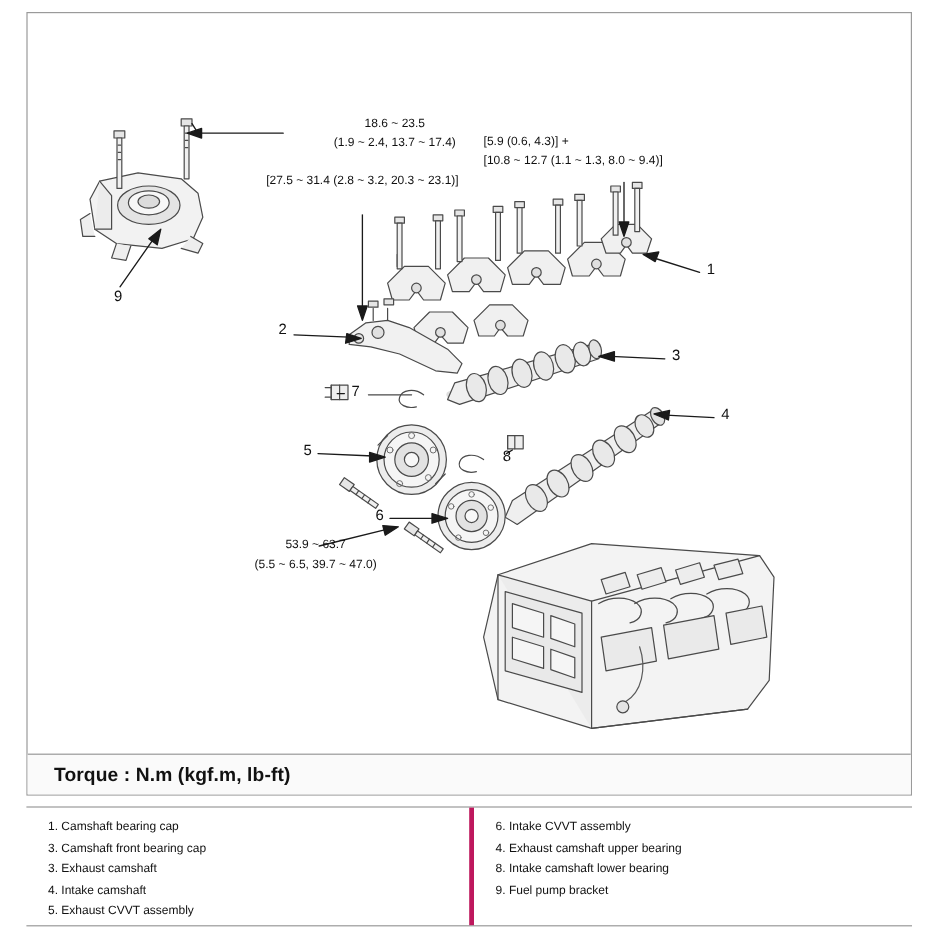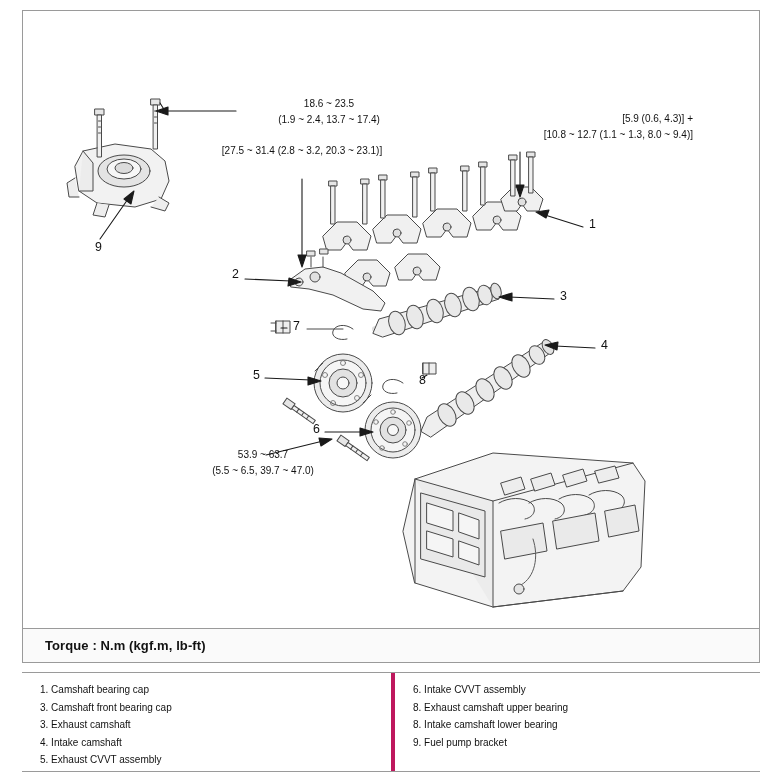--- a/index.html
+++ b/index.html
@@ -39,21 +39,21 @@
     width: 100%;
     height: 34px;
     border-top: 1px solid #9a9a9a;
     background: #fafafa;
     box-sizing: border-box;
   }
   .torque-bar span {
     position: absolute;
     left: 22px;
     top: 9px;
-    font-size: 13px;
+    font-size: 16px;
     font-weight: bold;
     letter-spacing: 0.1px;
     color: #111;
   }
   
   .legend {
     position: absolute;
     left: 22px;
     top: 672px;
     width: 738px;
@@ -359,21 +359,21 @@
           <polygon points="309,428 298,435 296,427"></polygon>
         </g>
       </g>
     </svg>
 
     <div class="lbl" style="left:191px; top:85px; text-align:center; width:230px;">
       <div>18.6 ~ 23.5</div>
       <div>(1.9 ~ 2.4, 13.7 ~ 17.4)</div>
     </div>
 
-    <div class="lbl" style="left:380px; top:100px; text-align:right; width:290px;">
+    <div class="lbl" style="left:380px; top:100px; text-align:left; width:290px;">
       <div>[5.9 (0.6, 4.3)] +</div>
       <div>[10.8 ~ 12.7 (1.1 ~ 1.3, 8.0 ~ 9.4)]</div>
     </div>
 
     <div class="lbl" style="left:129px; top:132px; text-align:center; width:300px;">
       <div>[27.5 ~ 31.4 (2.8 ~ 3.2, 20.3 ~ 23.1)]</div>
     </div>
 
     <div class="lbl" style="left:115px; top:436px; text-align:center; width:250px;">
       <div>53.9 ~ 63.7</div>
@@ -398,19 +398,19 @@
   <div class="legend">
     <div class="legend-col left">
       <div class="legend-item">1. Camshaft bearing cap</div>
       <div class="legend-item">3. Camshaft front bearing cap</div>
       <div class="legend-item">3. Exhaust camshaft</div>
       <div class="legend-item">4. Intake camshaft</div>
       <div class="legend-item">5. Exhaust CVVT assembly</div>
     </div>
     <div class="legend-col right">
       <div class="legend-item">6. Intake CVVT assembly</div>
-      <div class="legend-item">8. Exhaust camshaft upper bearing</div>
+      <div class="legend-item">4. Exhaust camshaft upper bearing</div>
       <div class="legend-item">8. Intake camshaft lower bearing</div>
       <div class="legend-item">9. Fuel pump bracket</div>
     </div>
   </div>
 
 </div>
 
 </body></html>

